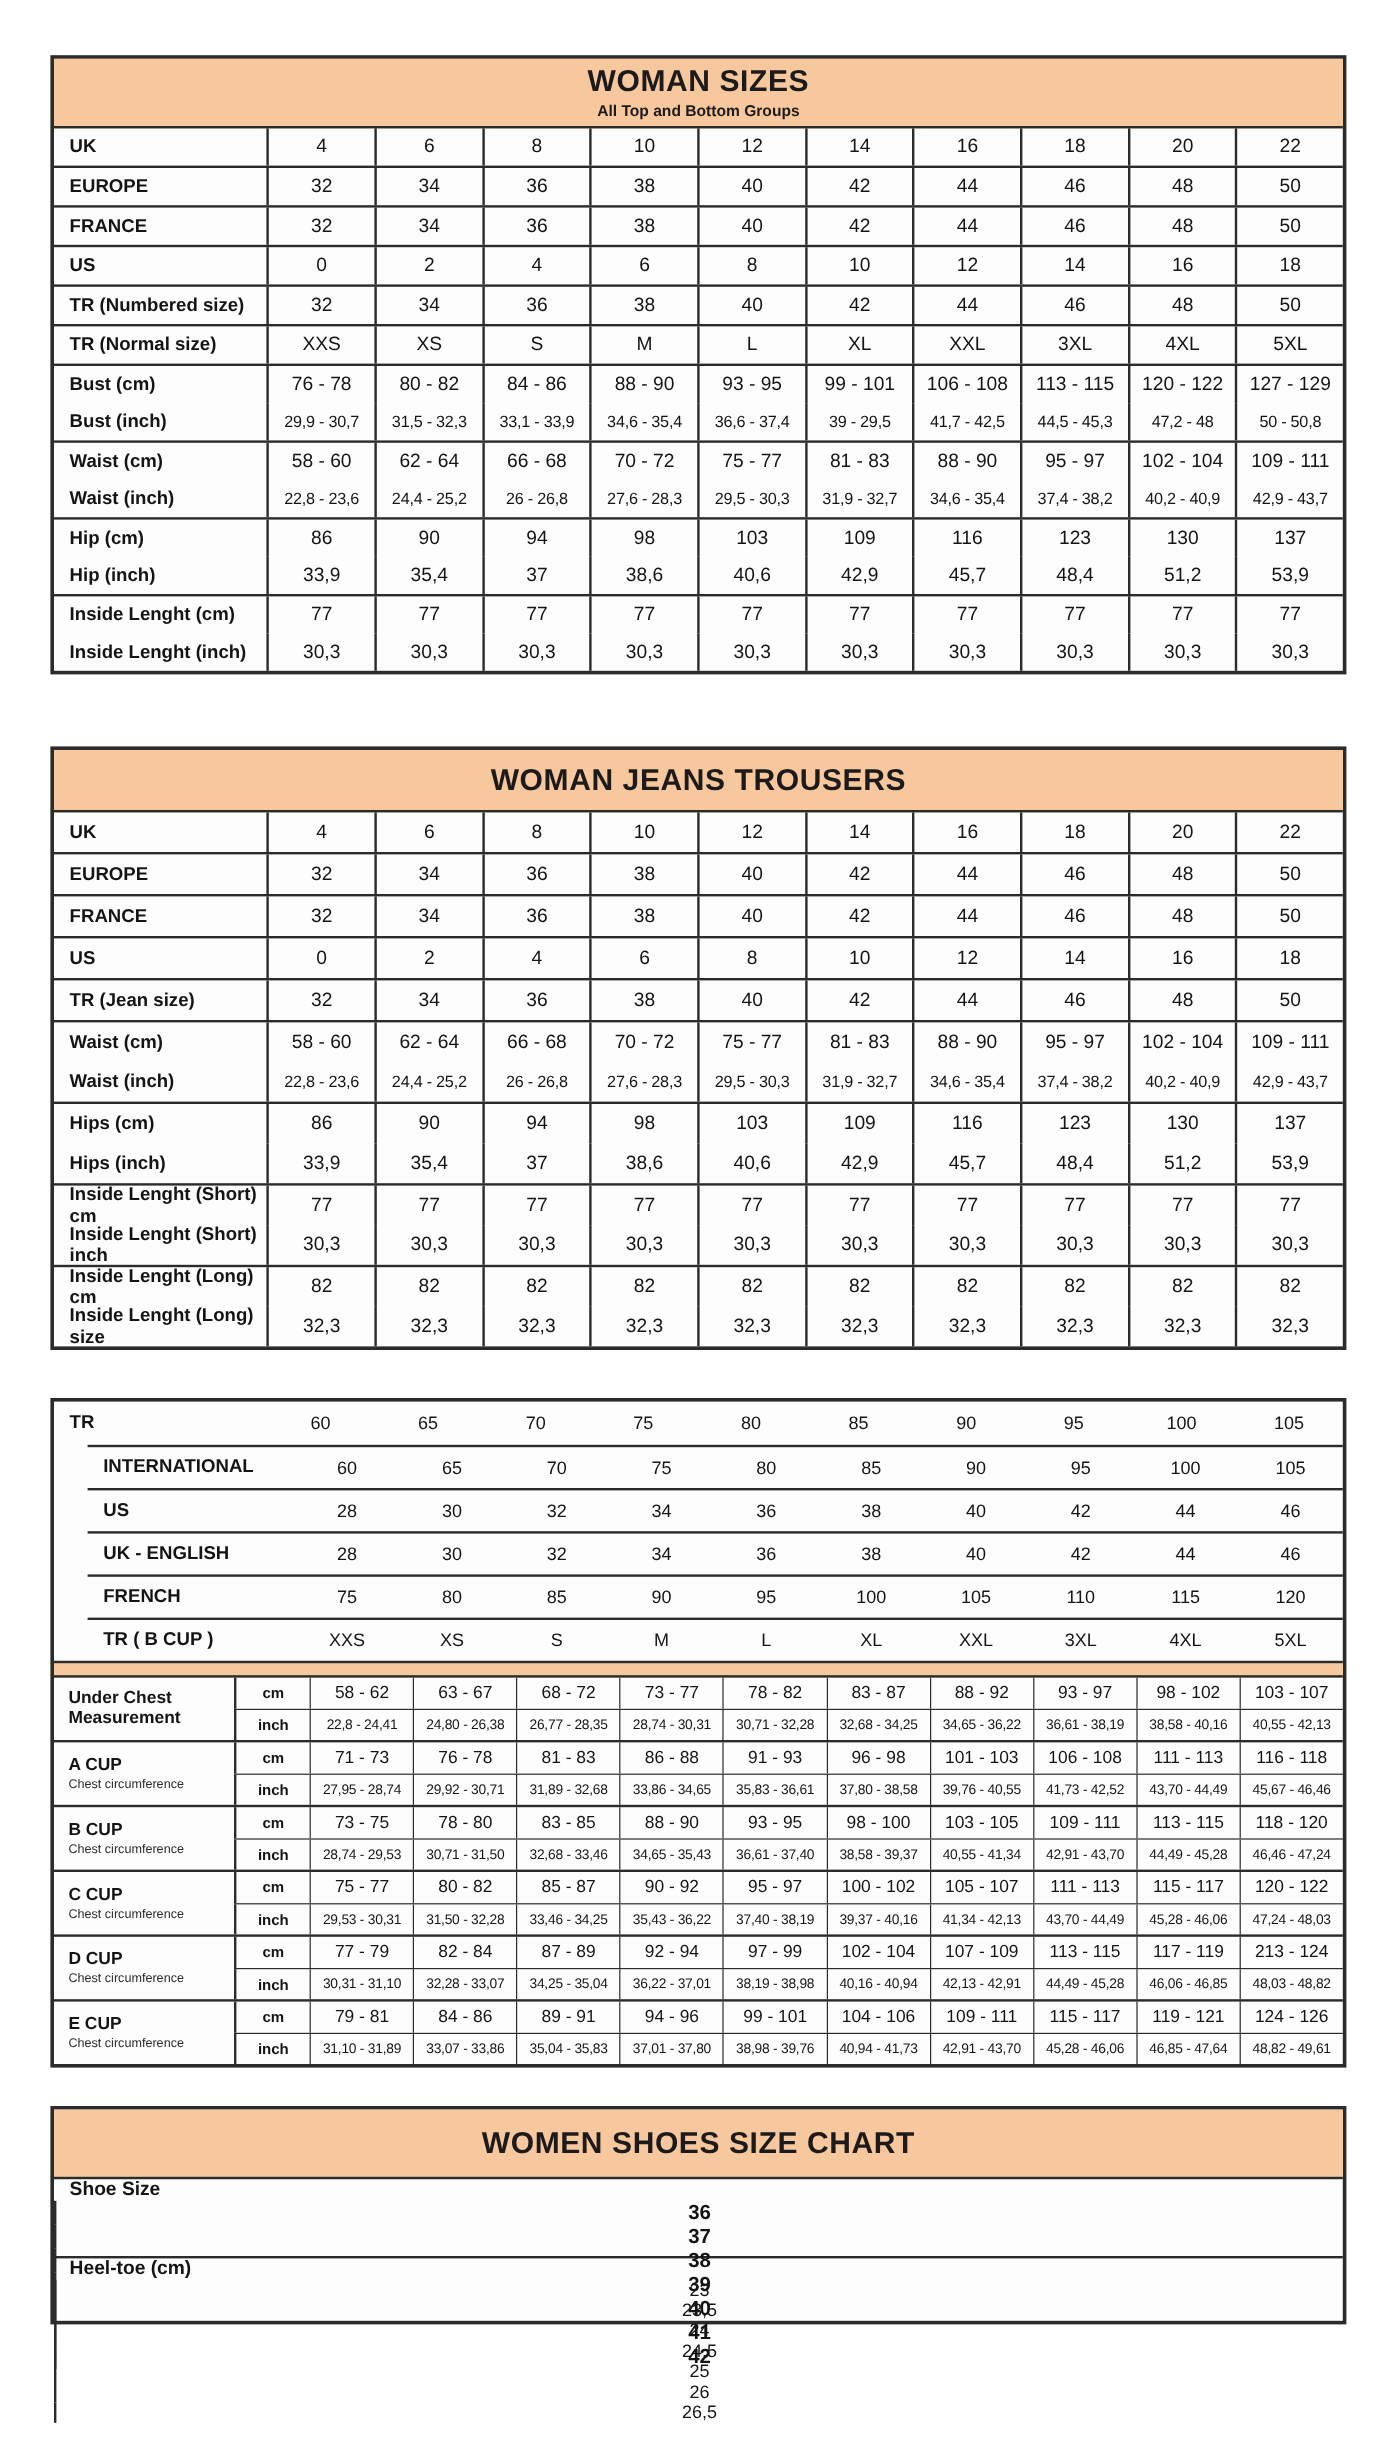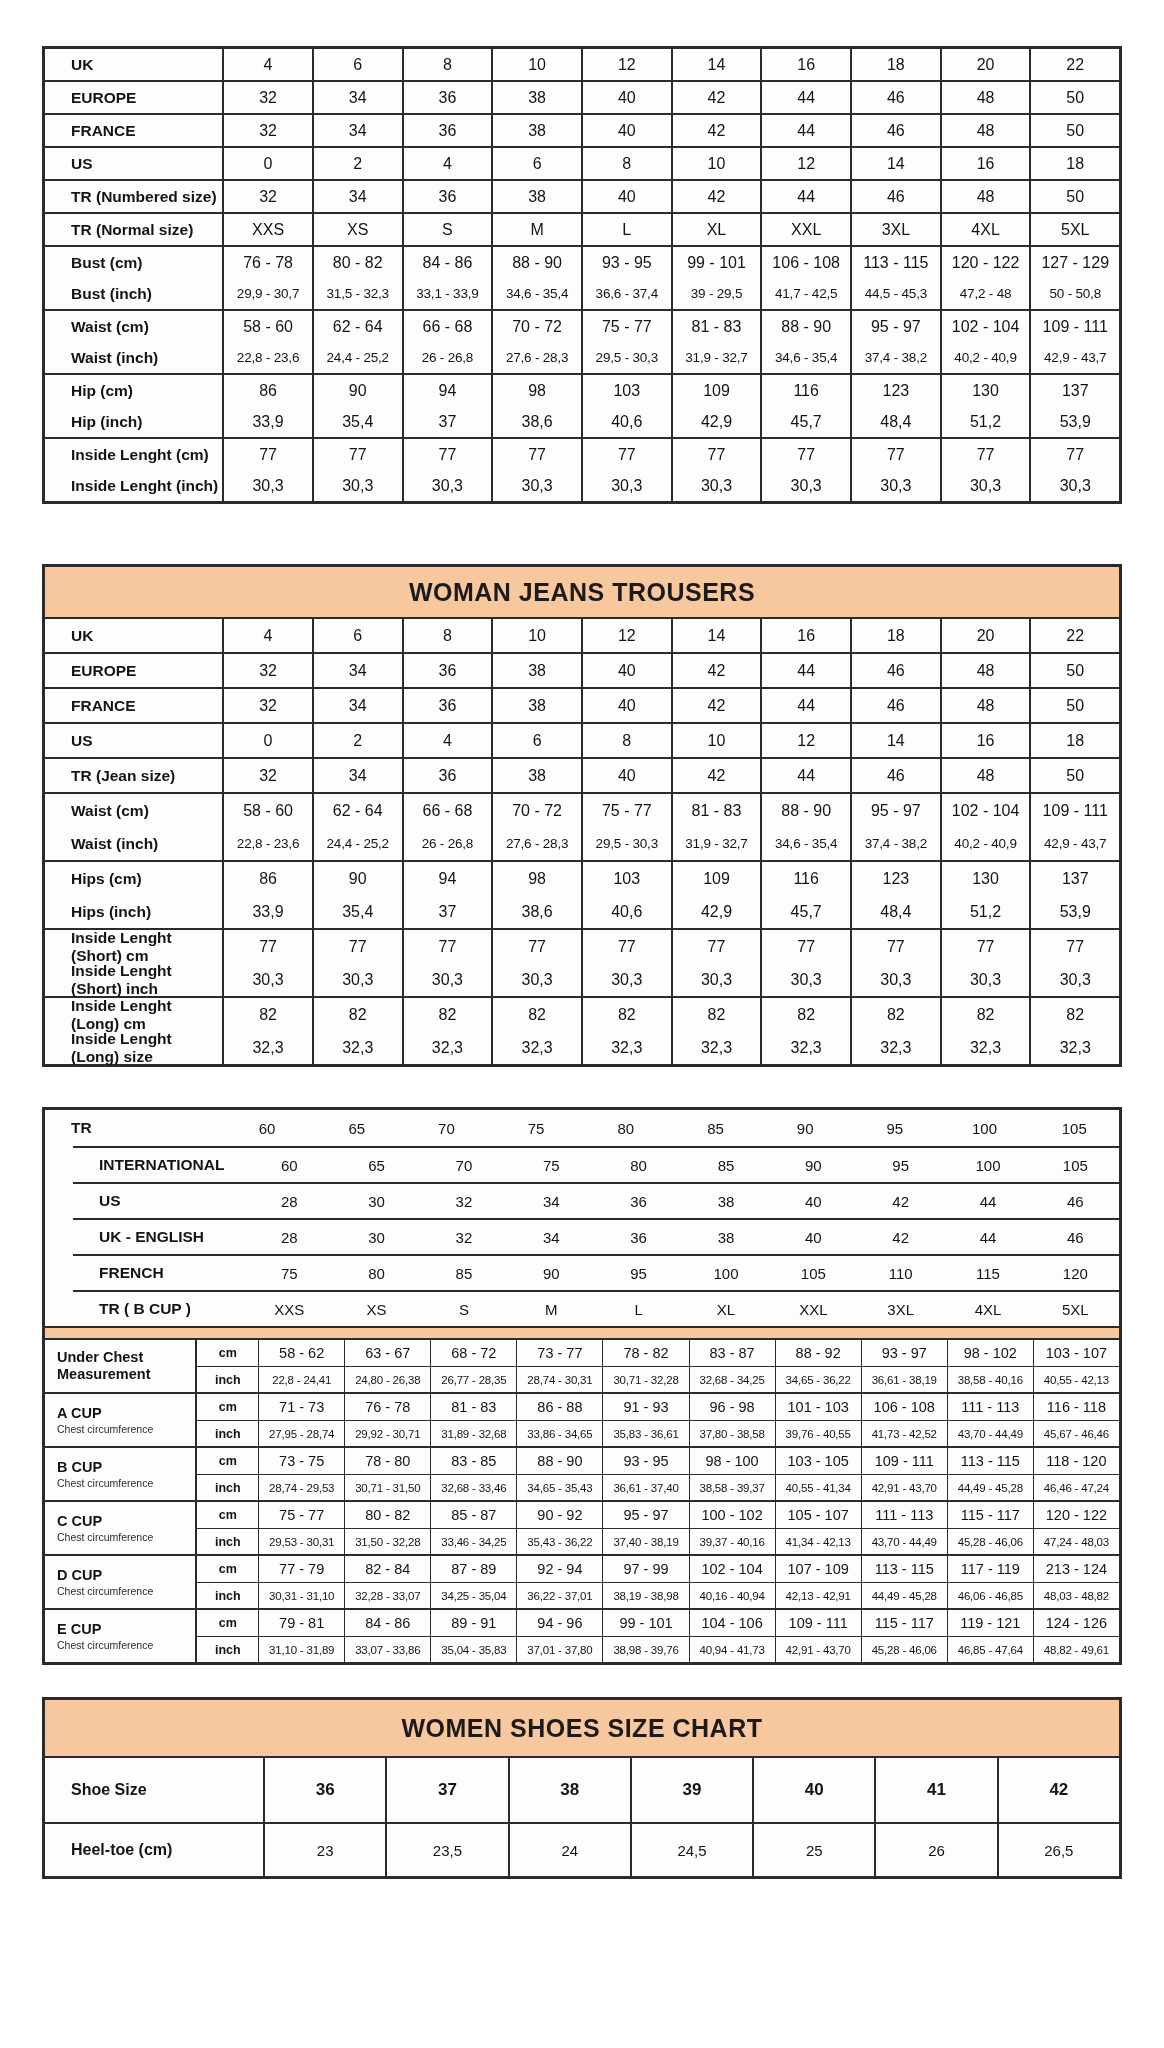--- a/index.html
+++ b/index.html
@@ -26,21 +26,21 @@
   #t-shoes .band { min-height: 58px; }
   .title { font-weight: bold; font-size: 25px; letter-spacing: .5px; color: #1d1a1b; }
   .subtitle { font-weight: bold; font-size: 13px; margin-top: 2px; color: #1d1a1b; }
 
   
   .group + .group { border-top: 2px solid var(--border, #2b2b2b); }
   .grow { display: flex; height: 31px; }
   #t-jeans .grow { height: 33px; }
   .cell { display: flex; align-items: center; }
   .cell.lbl {
-    width: 16.5%; padding-left: 26px;
+    width: 16.5%; padding-left: 13px;
     font-weight: bold; font-size: 15.5px; justify-content: flex-start;
   }
   .cell.val {
     flex: 1; justify-content: center; font-size: 16px;
     border-left: 2px solid var(--border, #2b2b2b);
   }
   .grow.small .cell.val { font-size: 13.5px; letter-spacing: -0.2px; }
 
   
   .brarow { display: flex; height: 36px; }
@@ -67,32 +67,36 @@
   .cuprow + .cuprow { border-top: 1.5px solid var(--border, #2b2b2b); }
   .cuprow .cell.unit {
     width: 6.8%; justify-content: center;
     font-weight: bold; font-size: 12.5px;
     border-left: 2px solid var(--border, #2b2b2b);
   }
   .cuprow .cell.val { font-size: 14.5px; border-left: 1.5px solid var(--border, #2b2b2b); }
   .cuprow.xsmall .cell.val { font-size: 11.5px; letter-spacing: -0.2px; }
 
   
-  .shoerow { display: flex; height: 54px; }
+  .shoerow { display: flex; height: 54px; flex-direction: column; }
   .shoerow + .shoerow { border-top: 2px solid var(--border, #2b2b2b); }
   .shoerow.boldrow { height: 64px; }
   #t-shoes .cell.lbl { width: 20.3%; font-size: 16px; }
   #t-shoes .cell.val { font-size: 15px; }
   #t-shoes .boldrow .cell.val { font-weight: bold; font-size: 17px; }
 </style>
 </head>
 <body>
 
 <main class="page">
   <section class="tbl" id="t-woman">
+      <div class="band">
+        <div class="title">WOMAN SIZES</div>
+        <div class="subtitle">All Top and Bottom Groups</div>
+      </div>
       <div class="gbody">
         <div class="group">
           <div class="grow">
             <div class="cell lbl">UK</div>
             <div class="cell val">4</div>
             <div class="cell val">6</div>
             <div class="cell val">8</div>
             <div class="cell val">10</div>
             <div class="cell val">12</div>
             <div class="cell val">14</div>

